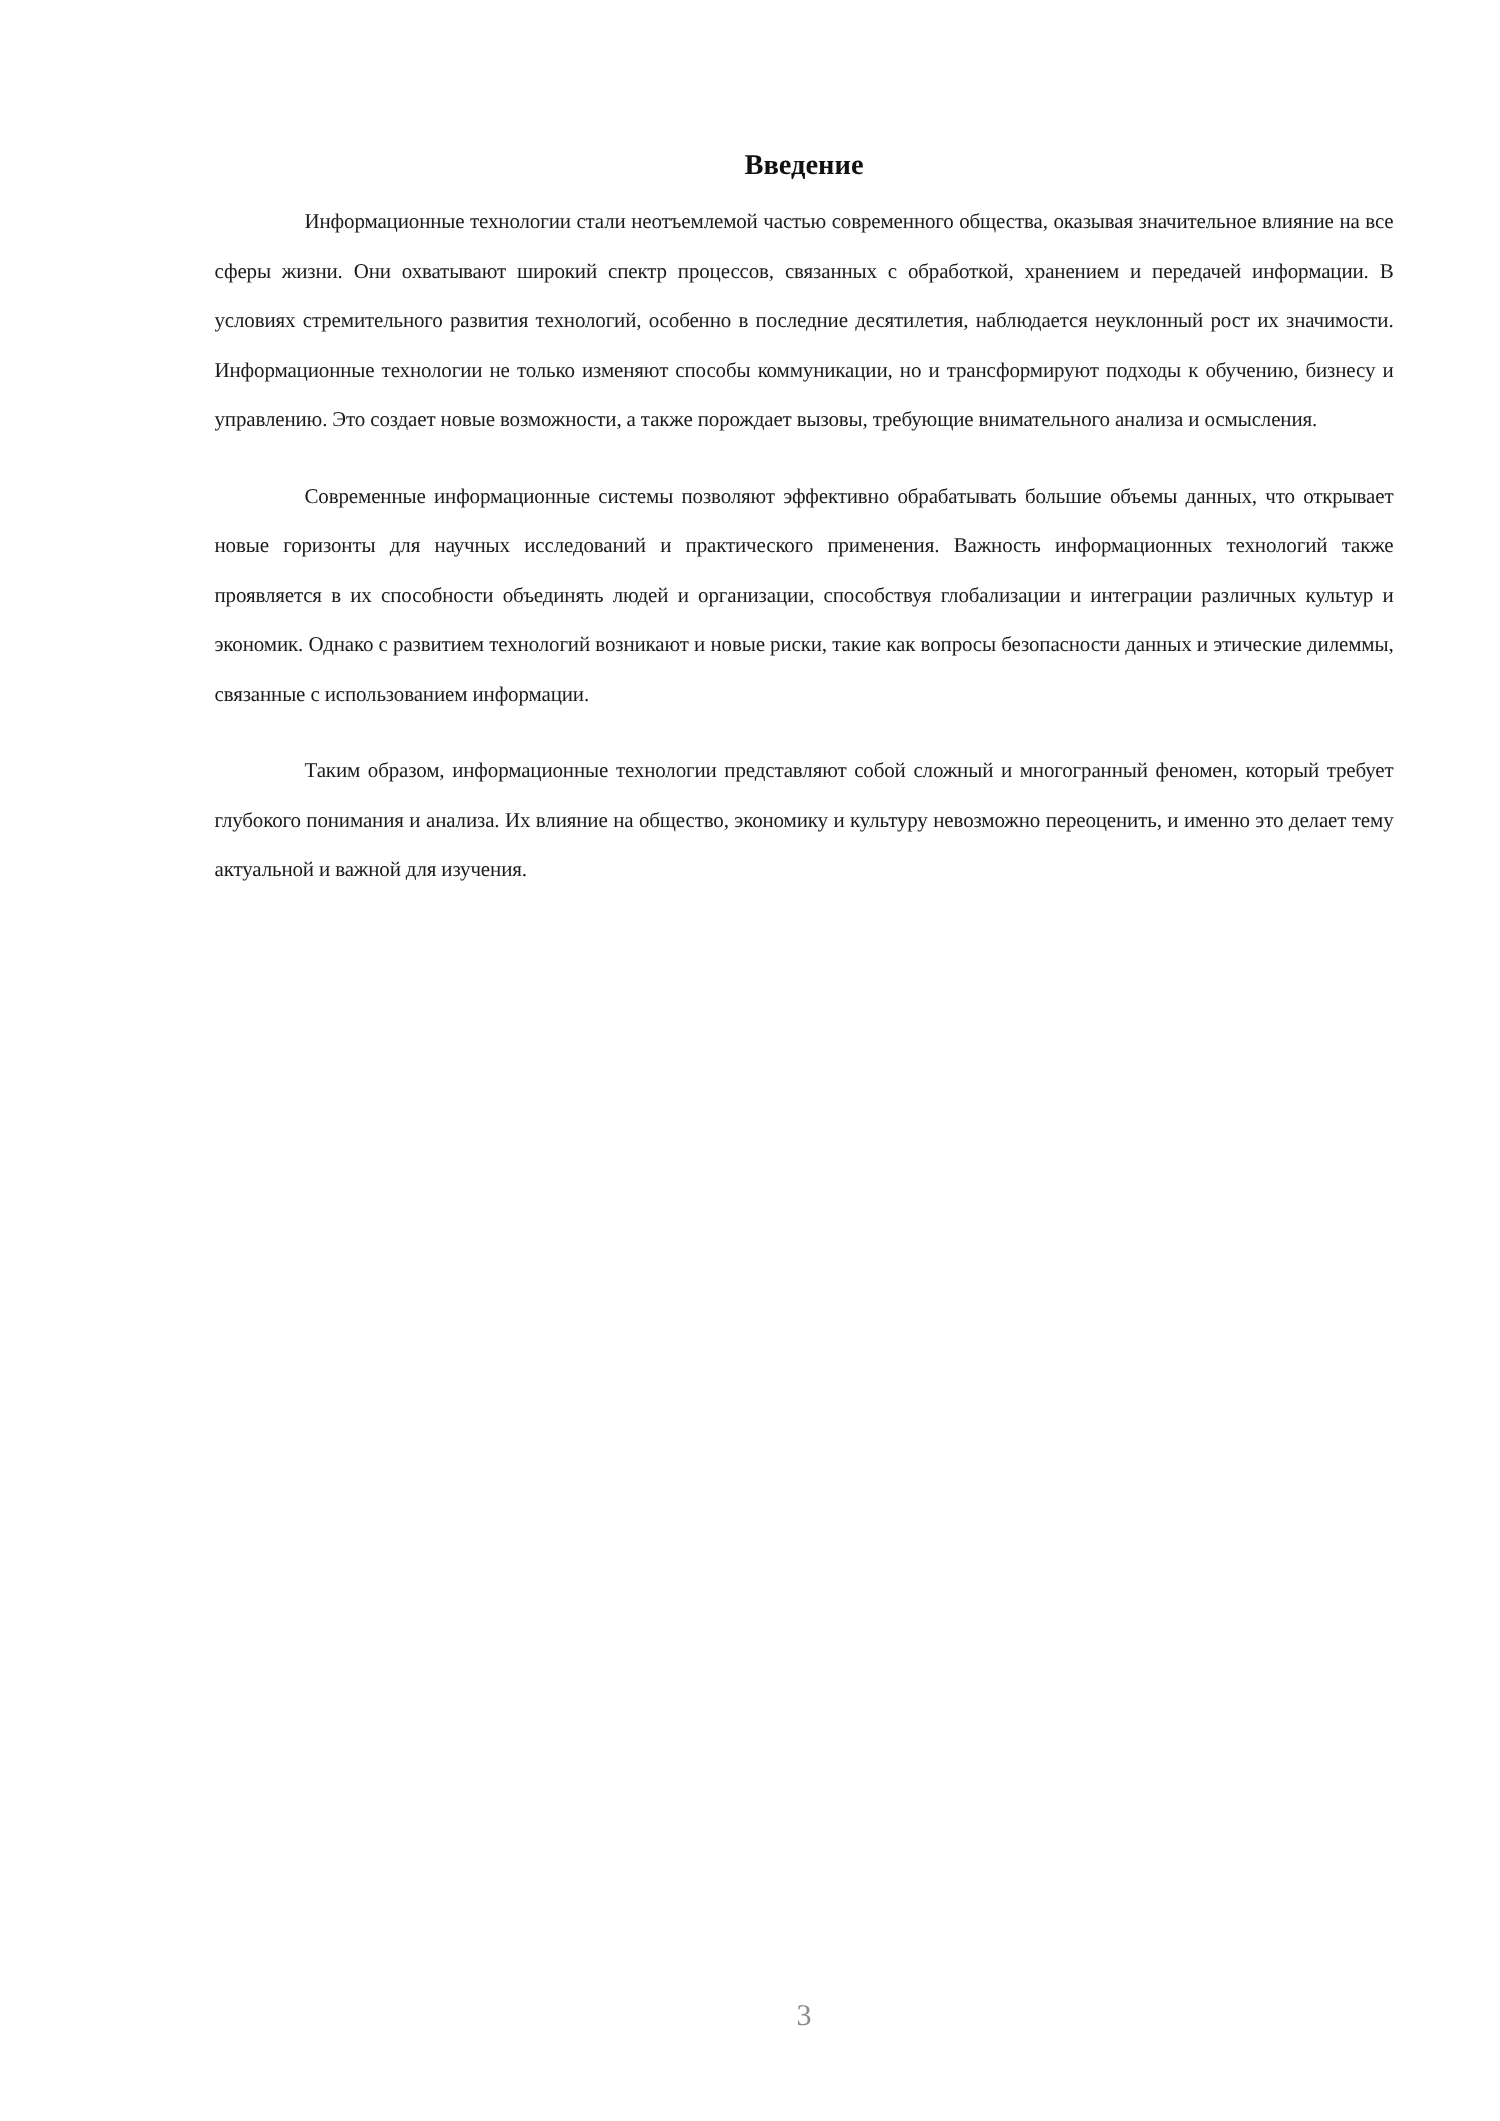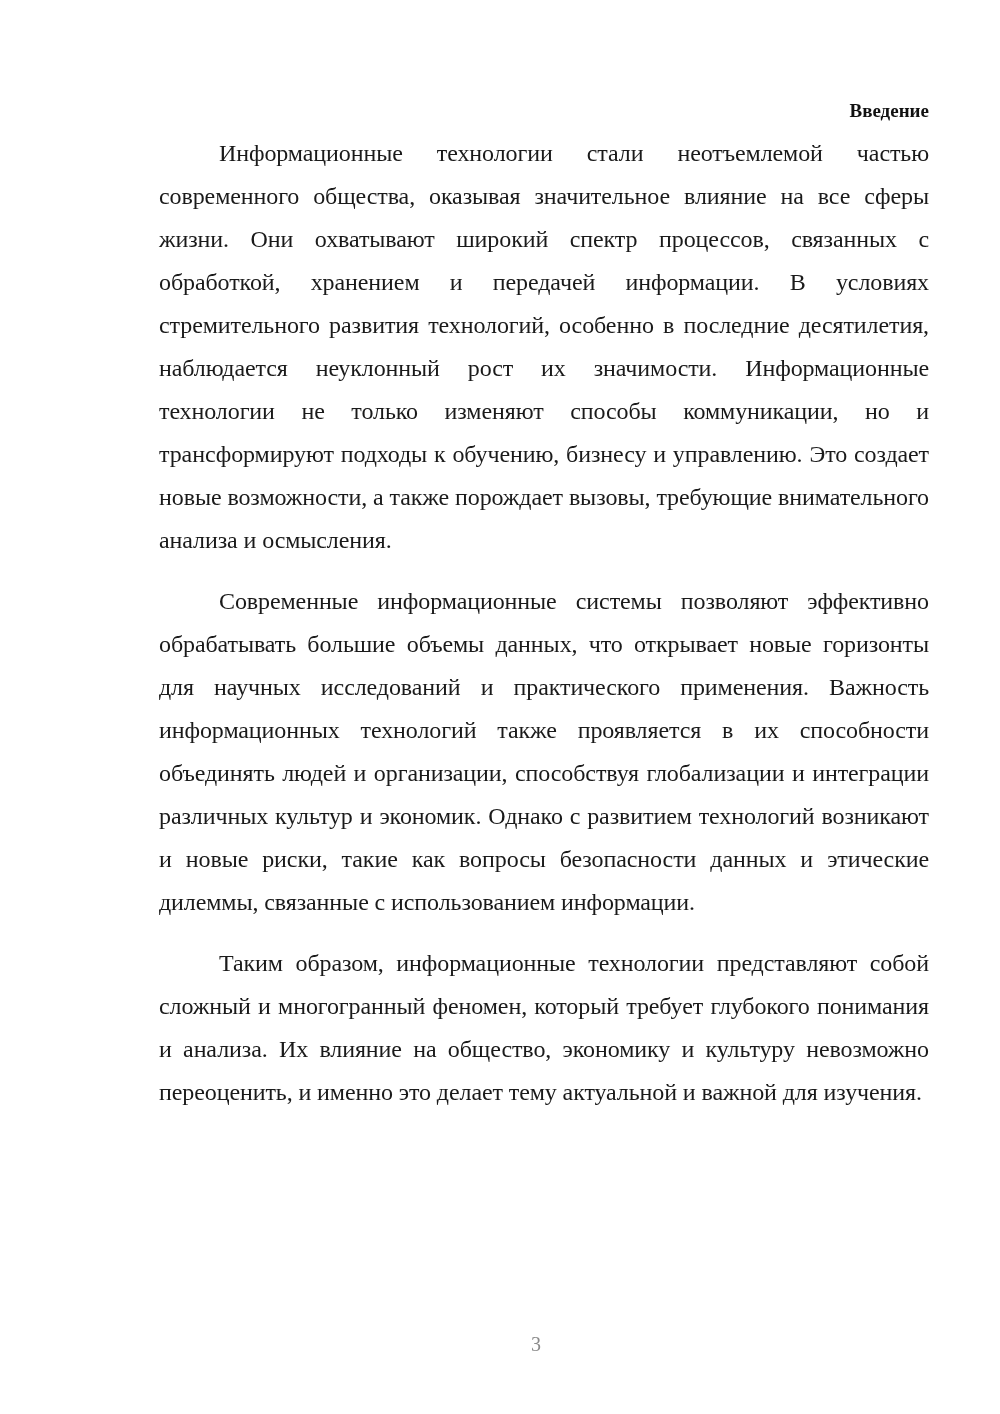--- a/index.html
+++ b/index.html
@@ -23,32 +23,32 @@
       height: 1414px;
       background: #ffffff;
     }
     .content {
       position: absolute;
       left: 143px;
       top: 96px;
       width: 786px;
     }
     .heading {
-      text-align: right;
+      text-align: center;
       font-weight: bold;
       font-size: 19px;
       line-height: 30px;
       margin: 0 0 6px 0;
       padding-left: 0;
       color: #111;
     }
     .para {
-      margin: 0 0 18px 16px;
-      font-size: 24px;
-      line-height: 43px;
+      margin: 0 0 18px 0;
+      font-size: 14px;
+      line-height: 33px;
       text-align: justify;
       text-indent: 60px;
       letter-spacing: -0.1px;
       word-spacing: 0px;
     }
     .page-number {
       position: absolute;
       left: 0;
       width: 1072px;
       top: 1333px;

